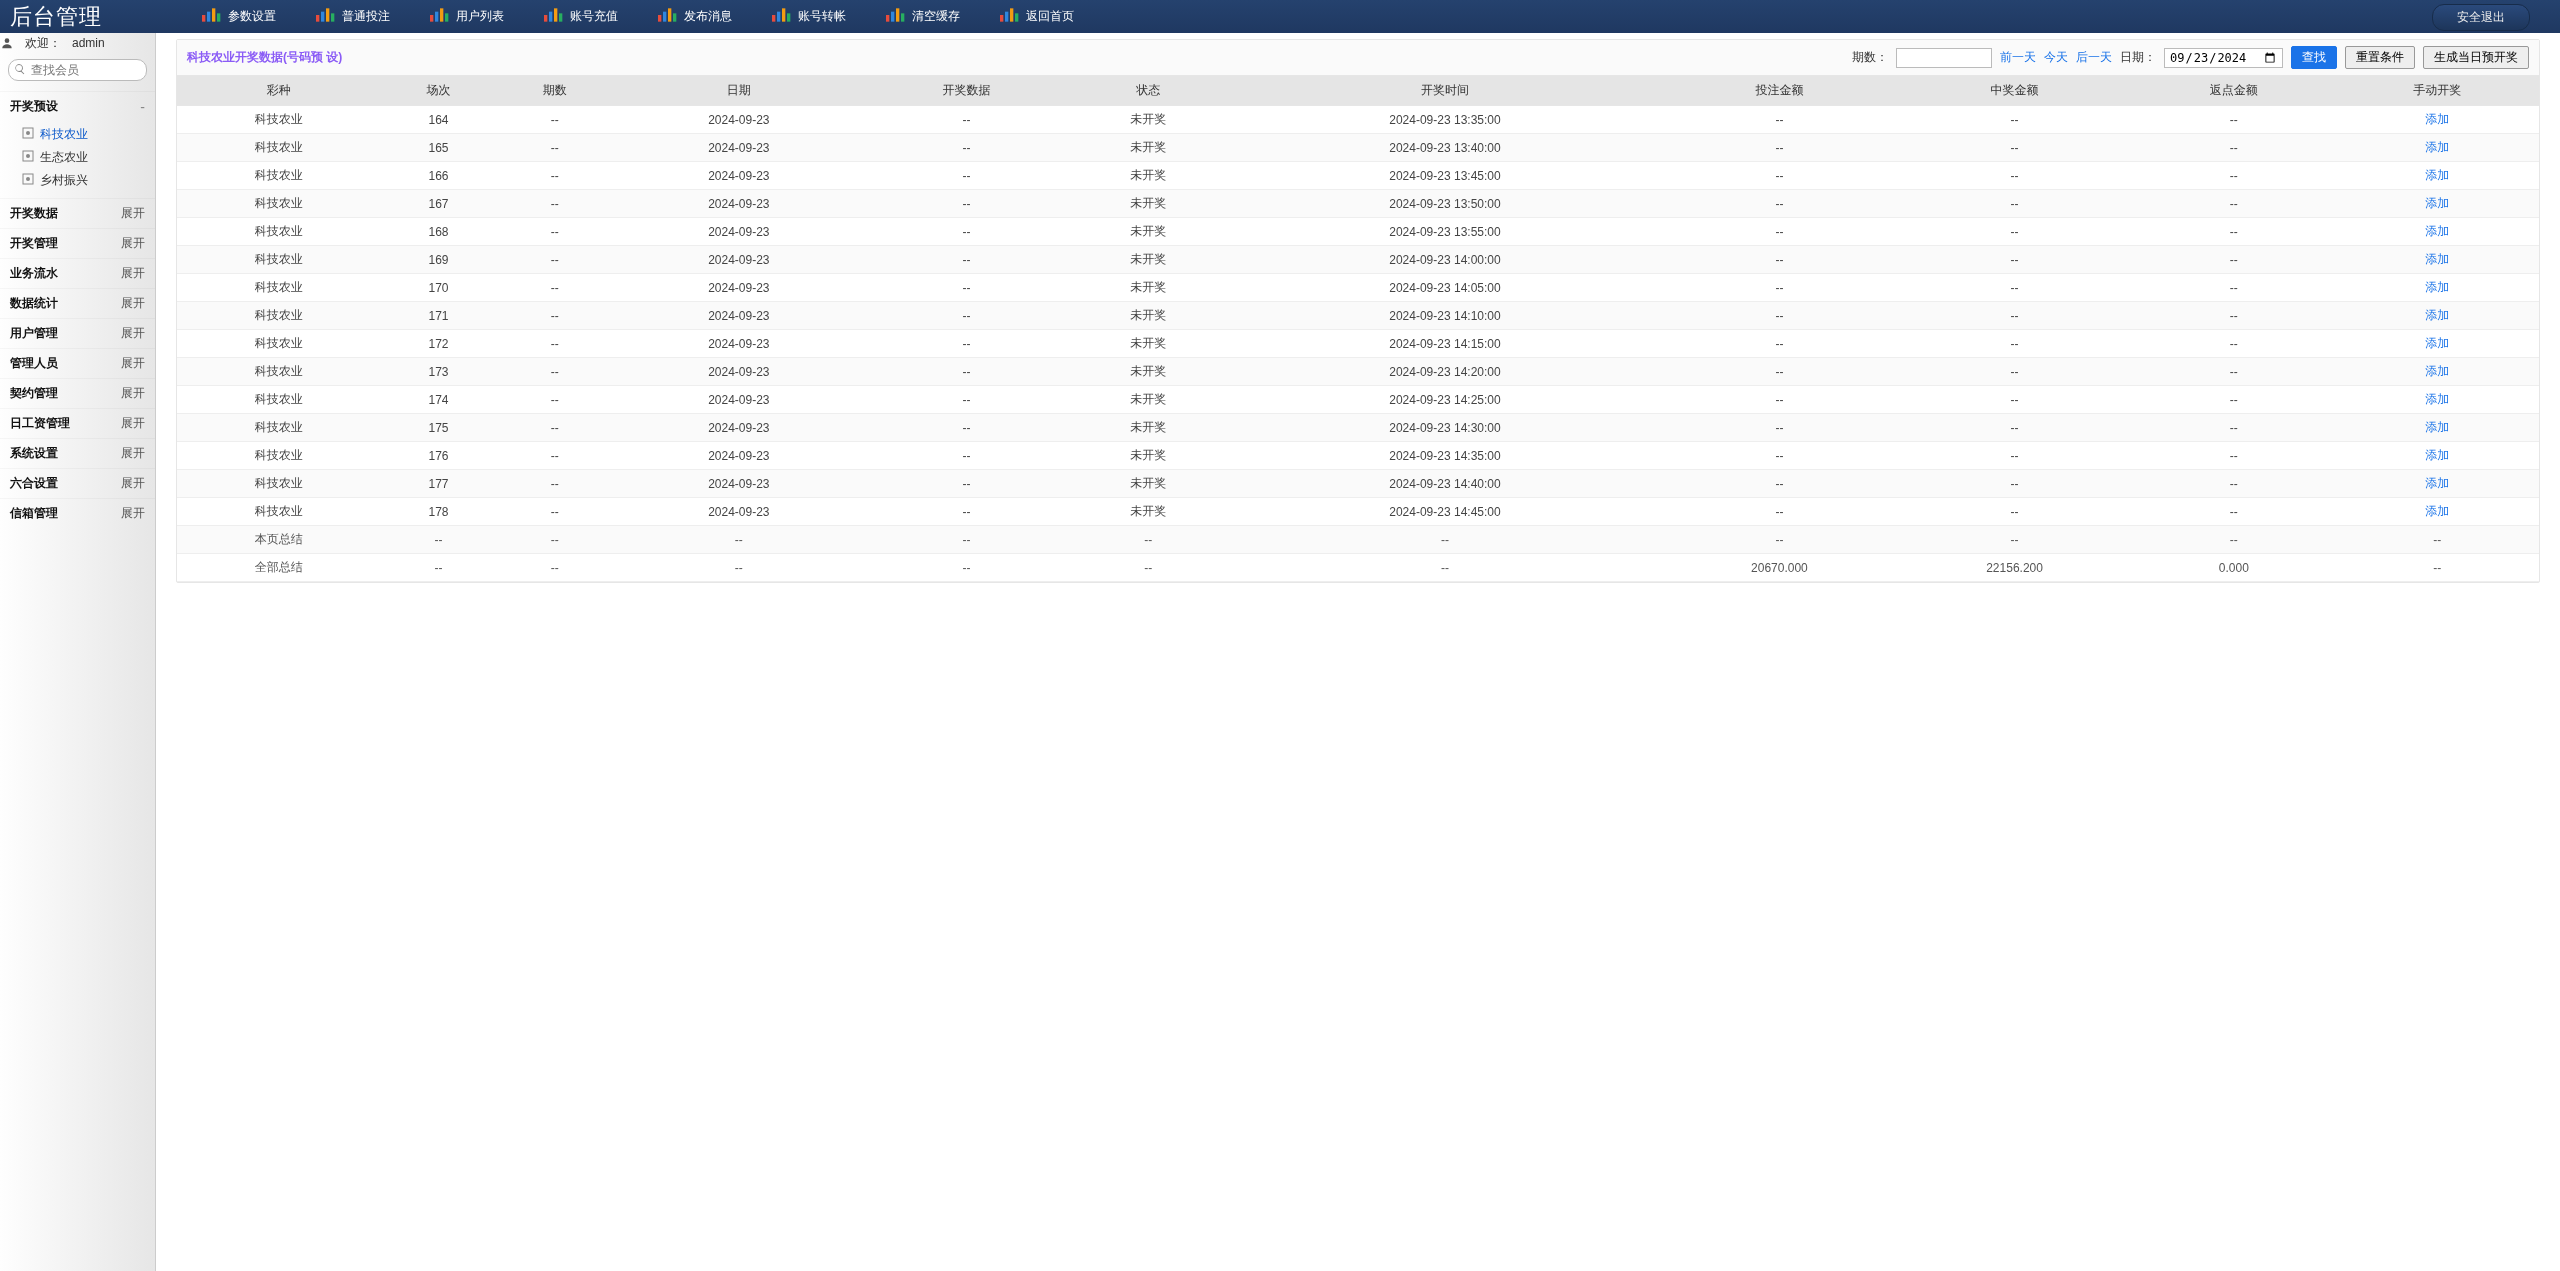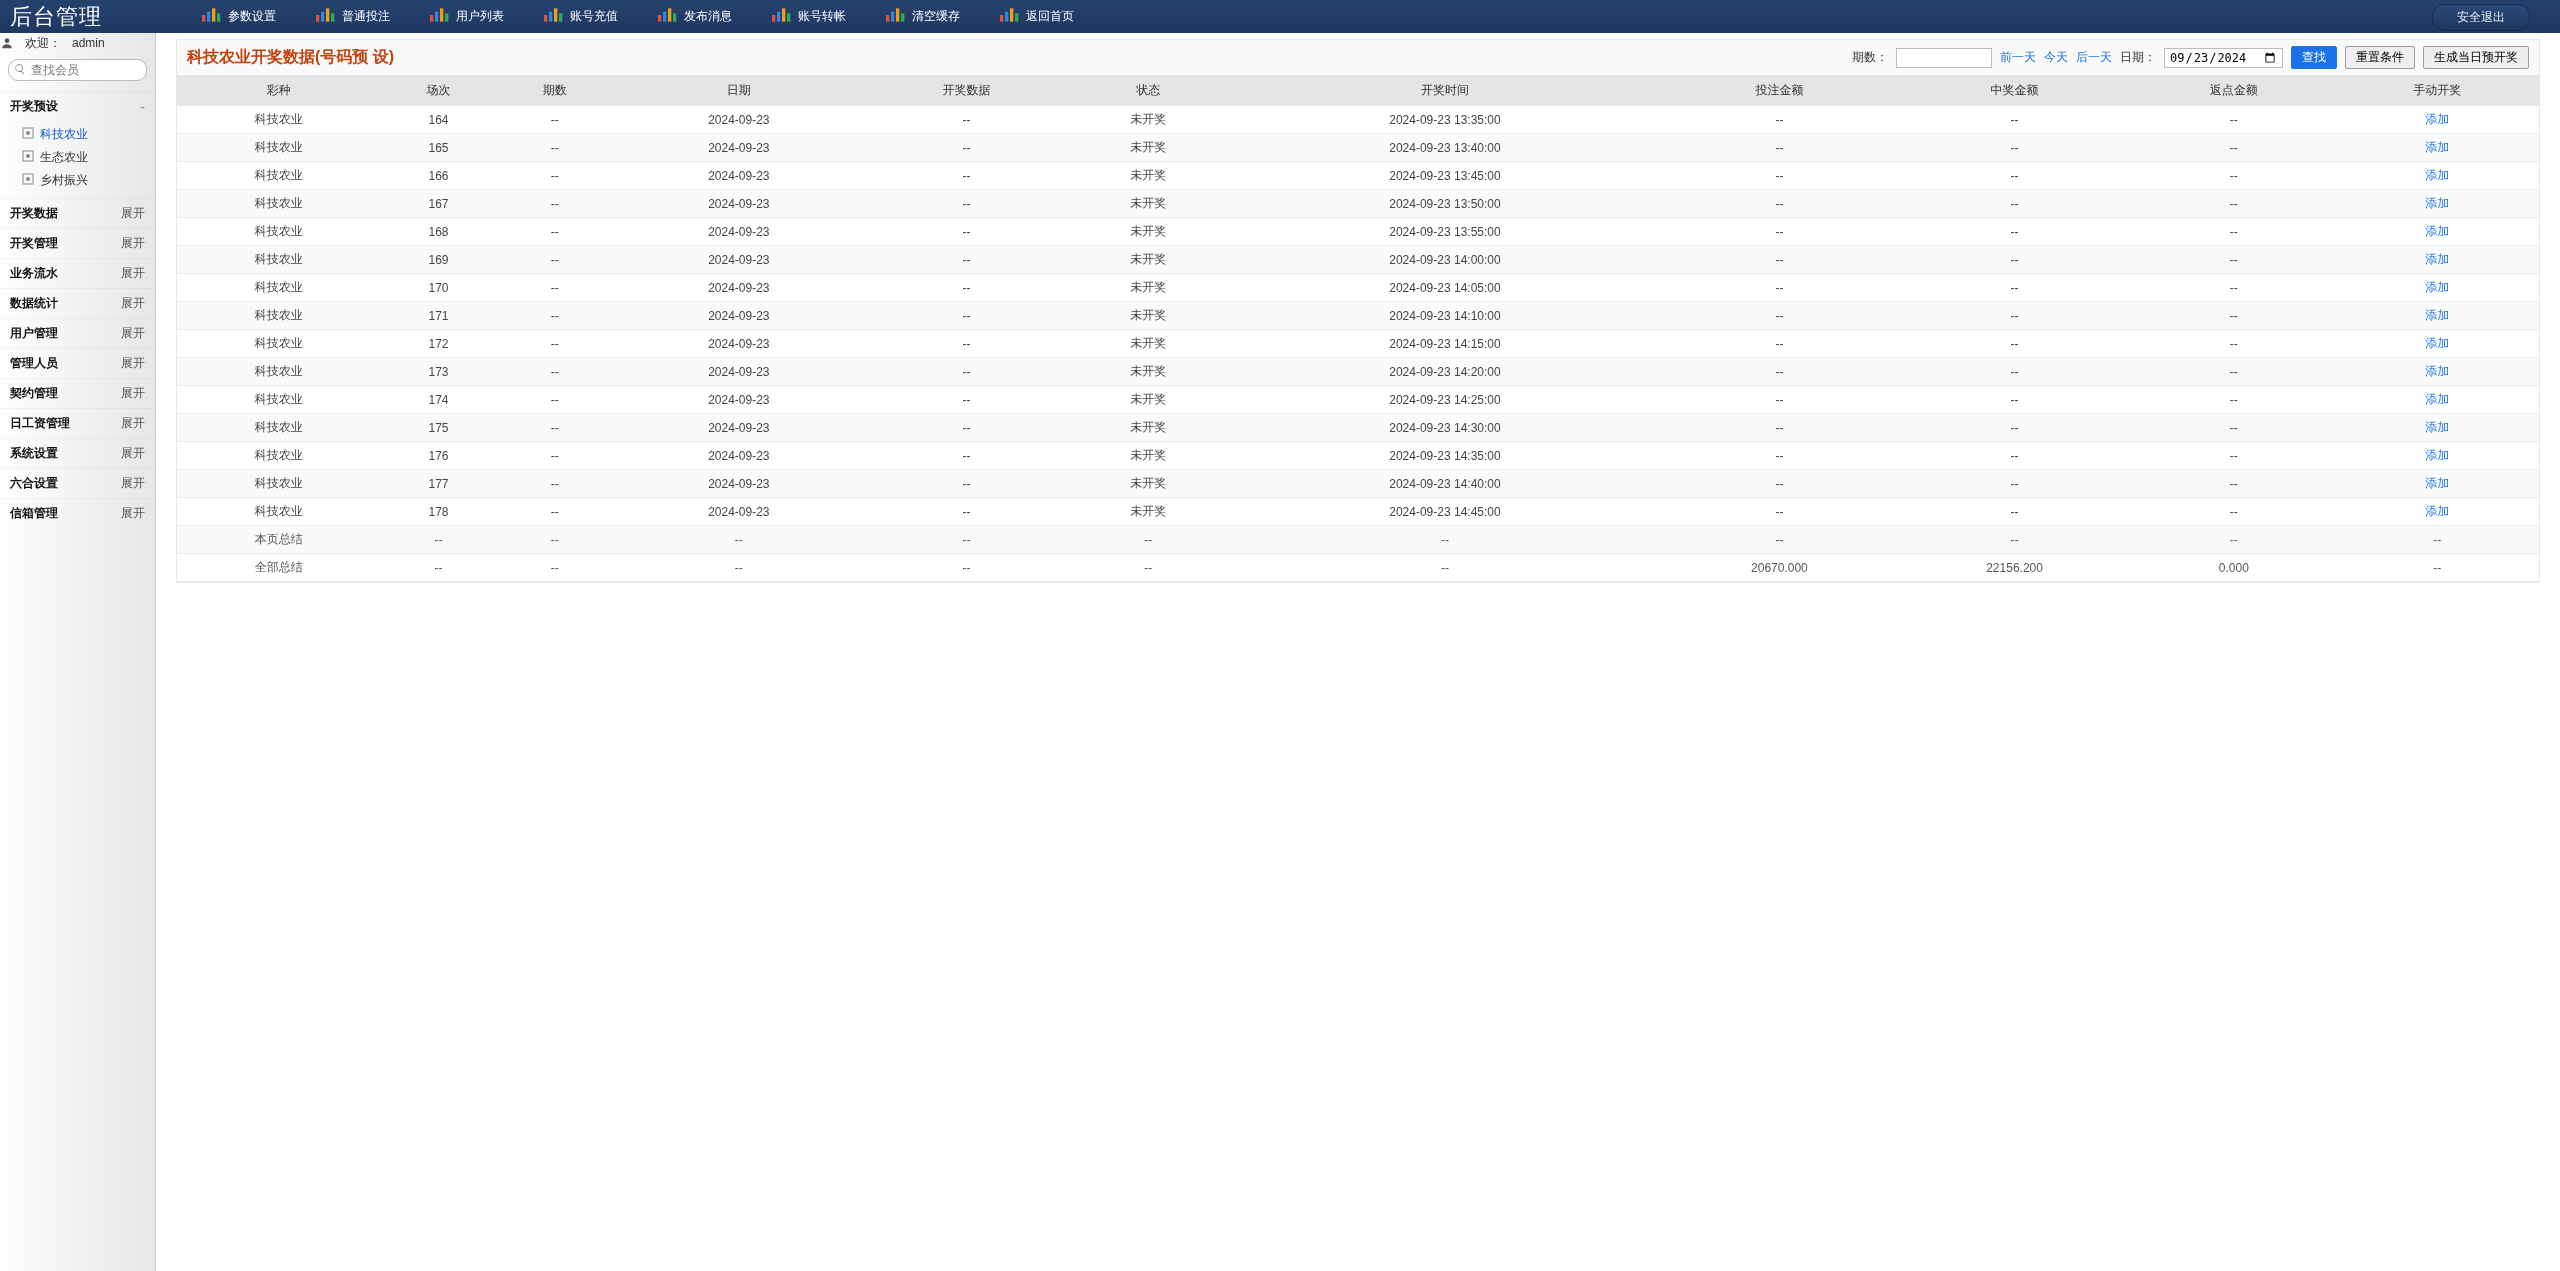--- a/index.html
+++ b/index.html
@@ -31,21 +31,21 @@
   
   .main { flex:1; background:#fff; overflow:auto; }
   .crumb { display:flex; align-items:center; padding:6px 20px; font-size:12px; color:#555; gap:4px; border-bottom:1px solid #eee;}
   .crumb .lbl{}
   .crumb .crumb-item{padding:0 6px;color:#555}
   .crumb .crumb-item.link{cursor:pointer}
   .crumb .crumb-item.active{color:#1a73e8}
   .crumb .sep{color:#bbb}
   .panel { margin:6px 20px 0 20px; border:1px solid #e6e6e6; border-radius:2px; }
   .panel-head { display:flex; align-items:center; padding:6px 10px; border-bottom:1px solid #e6e6e6; background:#fafafa;}
-  .panel-title { font-weight:bold; font-size:16px; color:#c2410c;}
+  .panel-title { font-weight:bold; font-size:12px; color:#8b5cf6;}
   .panel-tools { margin-left:auto; display:flex; align-items:center; gap:8px;}
   .panel-tools label{font-size:12px;color:#333}
   .panel-tools input[type=text]{border:1px solid #bbb; padding:2px 4px; font-size:12px; width:96px;}
   .panel-tools input[type=date]{border:1px solid #bbb; padding:1px 4px; font-size:12px;}
   .panel-tools a{color:#1a73e8; font-size:12px; text-decoration:none; cursor:pointer}
   .panel-tools button{font-size:12px; padding:2px 10px; border:1px solid #999; border-radius:2px; background:#eee; cursor:pointer}
   .panel-tools button.primary{background:#1a73e8; color:#fff; border-color:#1a73e8}
   table { width:100%; border-collapse:collapse; font-size:12px; }
   thead th { background:#e5e5e5; padding:6px 4px; font-weight:normal; color:#333; border-bottom:1px solid #e6e6e6; text-align:center;}
   tbody td { padding:5px 4px; text-align:center; border-bottom:1px solid #eee; color:#444;}

